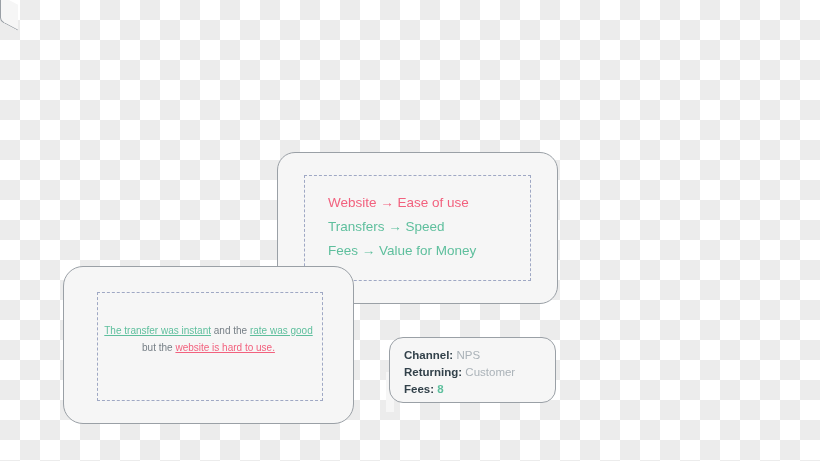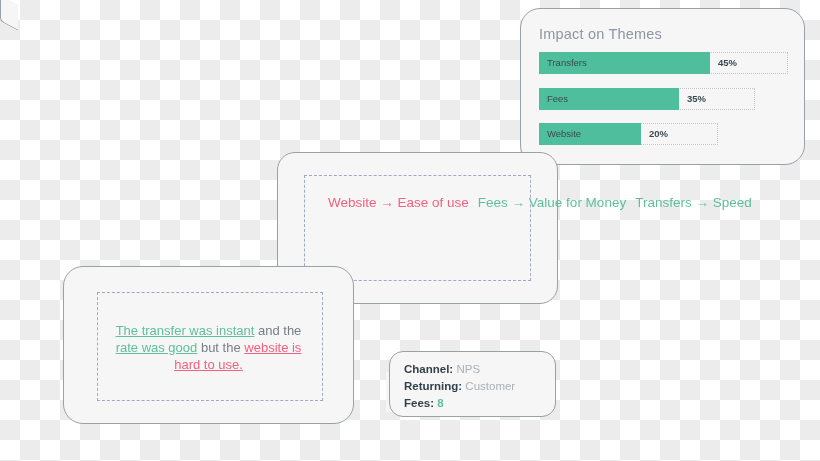--- a/index.html
+++ b/index.html
@@ -112,21 +112,21 @@
     left: 26px;
     top: 22px;
     right: 26px;
     bottom: 22px;
   }
   .map-lines {
     position: absolute;
     left: 50px;
     top: 42px;
     display: flex;
-    flex-direction: row;
+    flex-direction: column;
     gap: 9px;
   }
   .map-line {
     font-size: 13.5px;
     white-space: nowrap;
   }
   .map-line.pink  { color: #f2617e; }
   .map-line.teal  { color: #5ebf9d; }
 
   
@@ -142,35 +142,35 @@
     top: 25px;
     right: 30px;
     bottom: 22px;
   }
   .verbatim-text {
     position: absolute;
     left: 40px;
     right: 40px;
     top: 55px;
     text-align: center;
-    font-size: 13px;
+    font-size: 10px;
     line-height: 17px;
     color: #767f86;
   }
   .hl {
     text-decoration: underline;
     text-underline-offset: 1px;
   }
   .hl.teal { color: #5ebf9d; }
   .hl.pink { color: #f2617e; }
 
   
   #card-meta {
     left: 389px;
-    top: 351px;
+    top: 337px;
     width: 167px;
     height: 66px;
     border-radius: 14px;
   }
   .meta-lines {
     position: absolute;
     left: 14px;
     top: 9px;
     display: flex;
     flex-direction: column;
@@ -205,52 +205,27 @@
     width: 8px;
     height: 40px;
     background: #f6f6f6;
   }
 </style>
 </head>
 <body>
 
 <div class="stage">
 
-  <div class="card" id="card-themes">
-
-    <div class="themes-title">Impact on Themes</div>
-
-    <div class="bar-row r1">
-      <div class="bar-track" style="width:249px;"></div>
-      <div class="bar-fill" style="width:171px;"></div>
-      <div class="bar-label">Transfers</div>
-      <div class="bar-value" style="left:179px;">45%</div>
-    </div>
-
-    <div class="bar-row r2">
-      <div class="bar-track" style="width:216px;"></div>
-      <div class="bar-fill" style="width:140px;"></div>
-      <div class="bar-label">Fees</div>
-      <div class="bar-value" style="left:148px;">35%</div>
-    </div>
-
-    <div class="bar-row r3">
-      <div class="bar-track" style="width:179px;"></div>
-      <div class="bar-fill" style="width:102px;"></div>
-      <div class="bar-label">Website</div>
-      <div class="bar-value" style="left:110px;">20%</div>
-    </div>
-  </div>
 
   <div class="card" id="card-mapping">
     <div class="dashed-box" id="mapping-box"></div>
     <div class="map-lines">
       <div class="map-line pink">Website → Ease of use</div>
+      <div class="map-line teal">Transfers → Speed</div>
       <div class="map-line teal">Fees → Value for Money</div>
-      <div class="map-line teal">Transfers → Speed</div>
     </div>
   </div>
 
   <div class="card" id="card-verbatim">
     <div class="dashed-box" id="verbatim-box"></div>
     <div class="verbatim-text"><span class="hl teal">The transfer was instant</span><span> and the </span><span class="hl teal">rate was good</span><span> but the </span><span class="hl pink">website is hard to use.</span></div>
   </div>
 
   <div id="meta-tail"></div>
   <div id="meta-tail-cover"></div>

